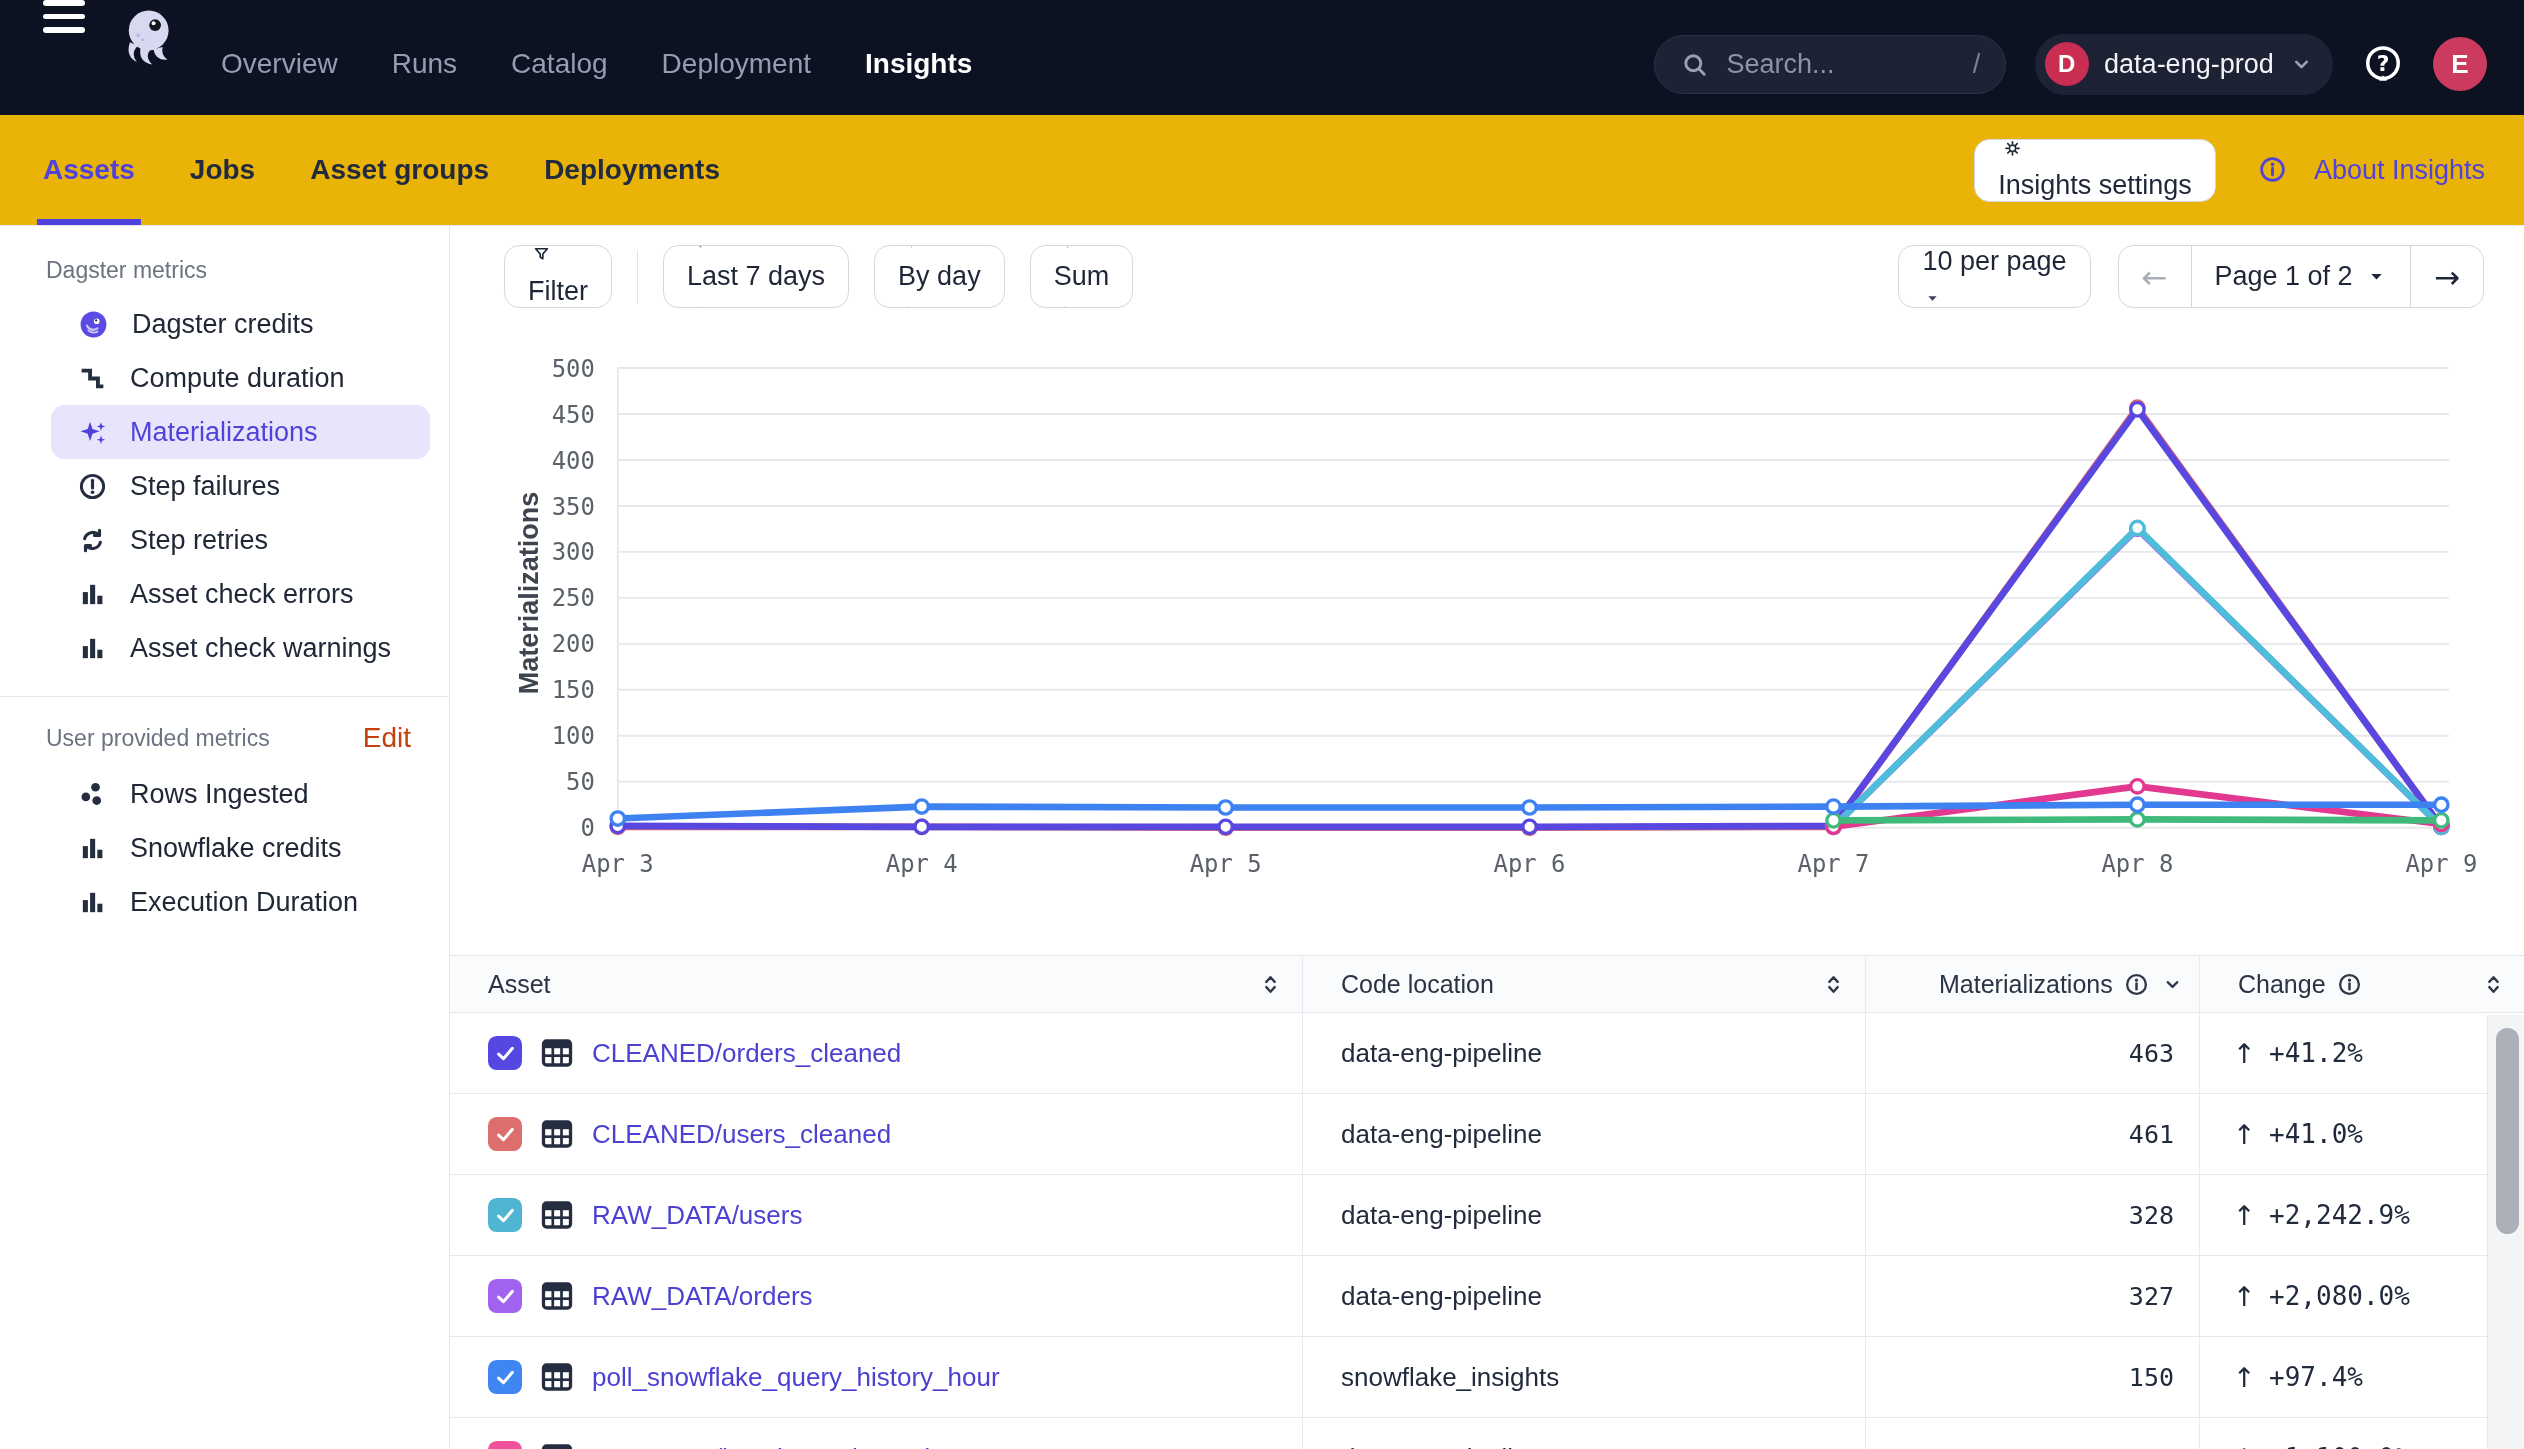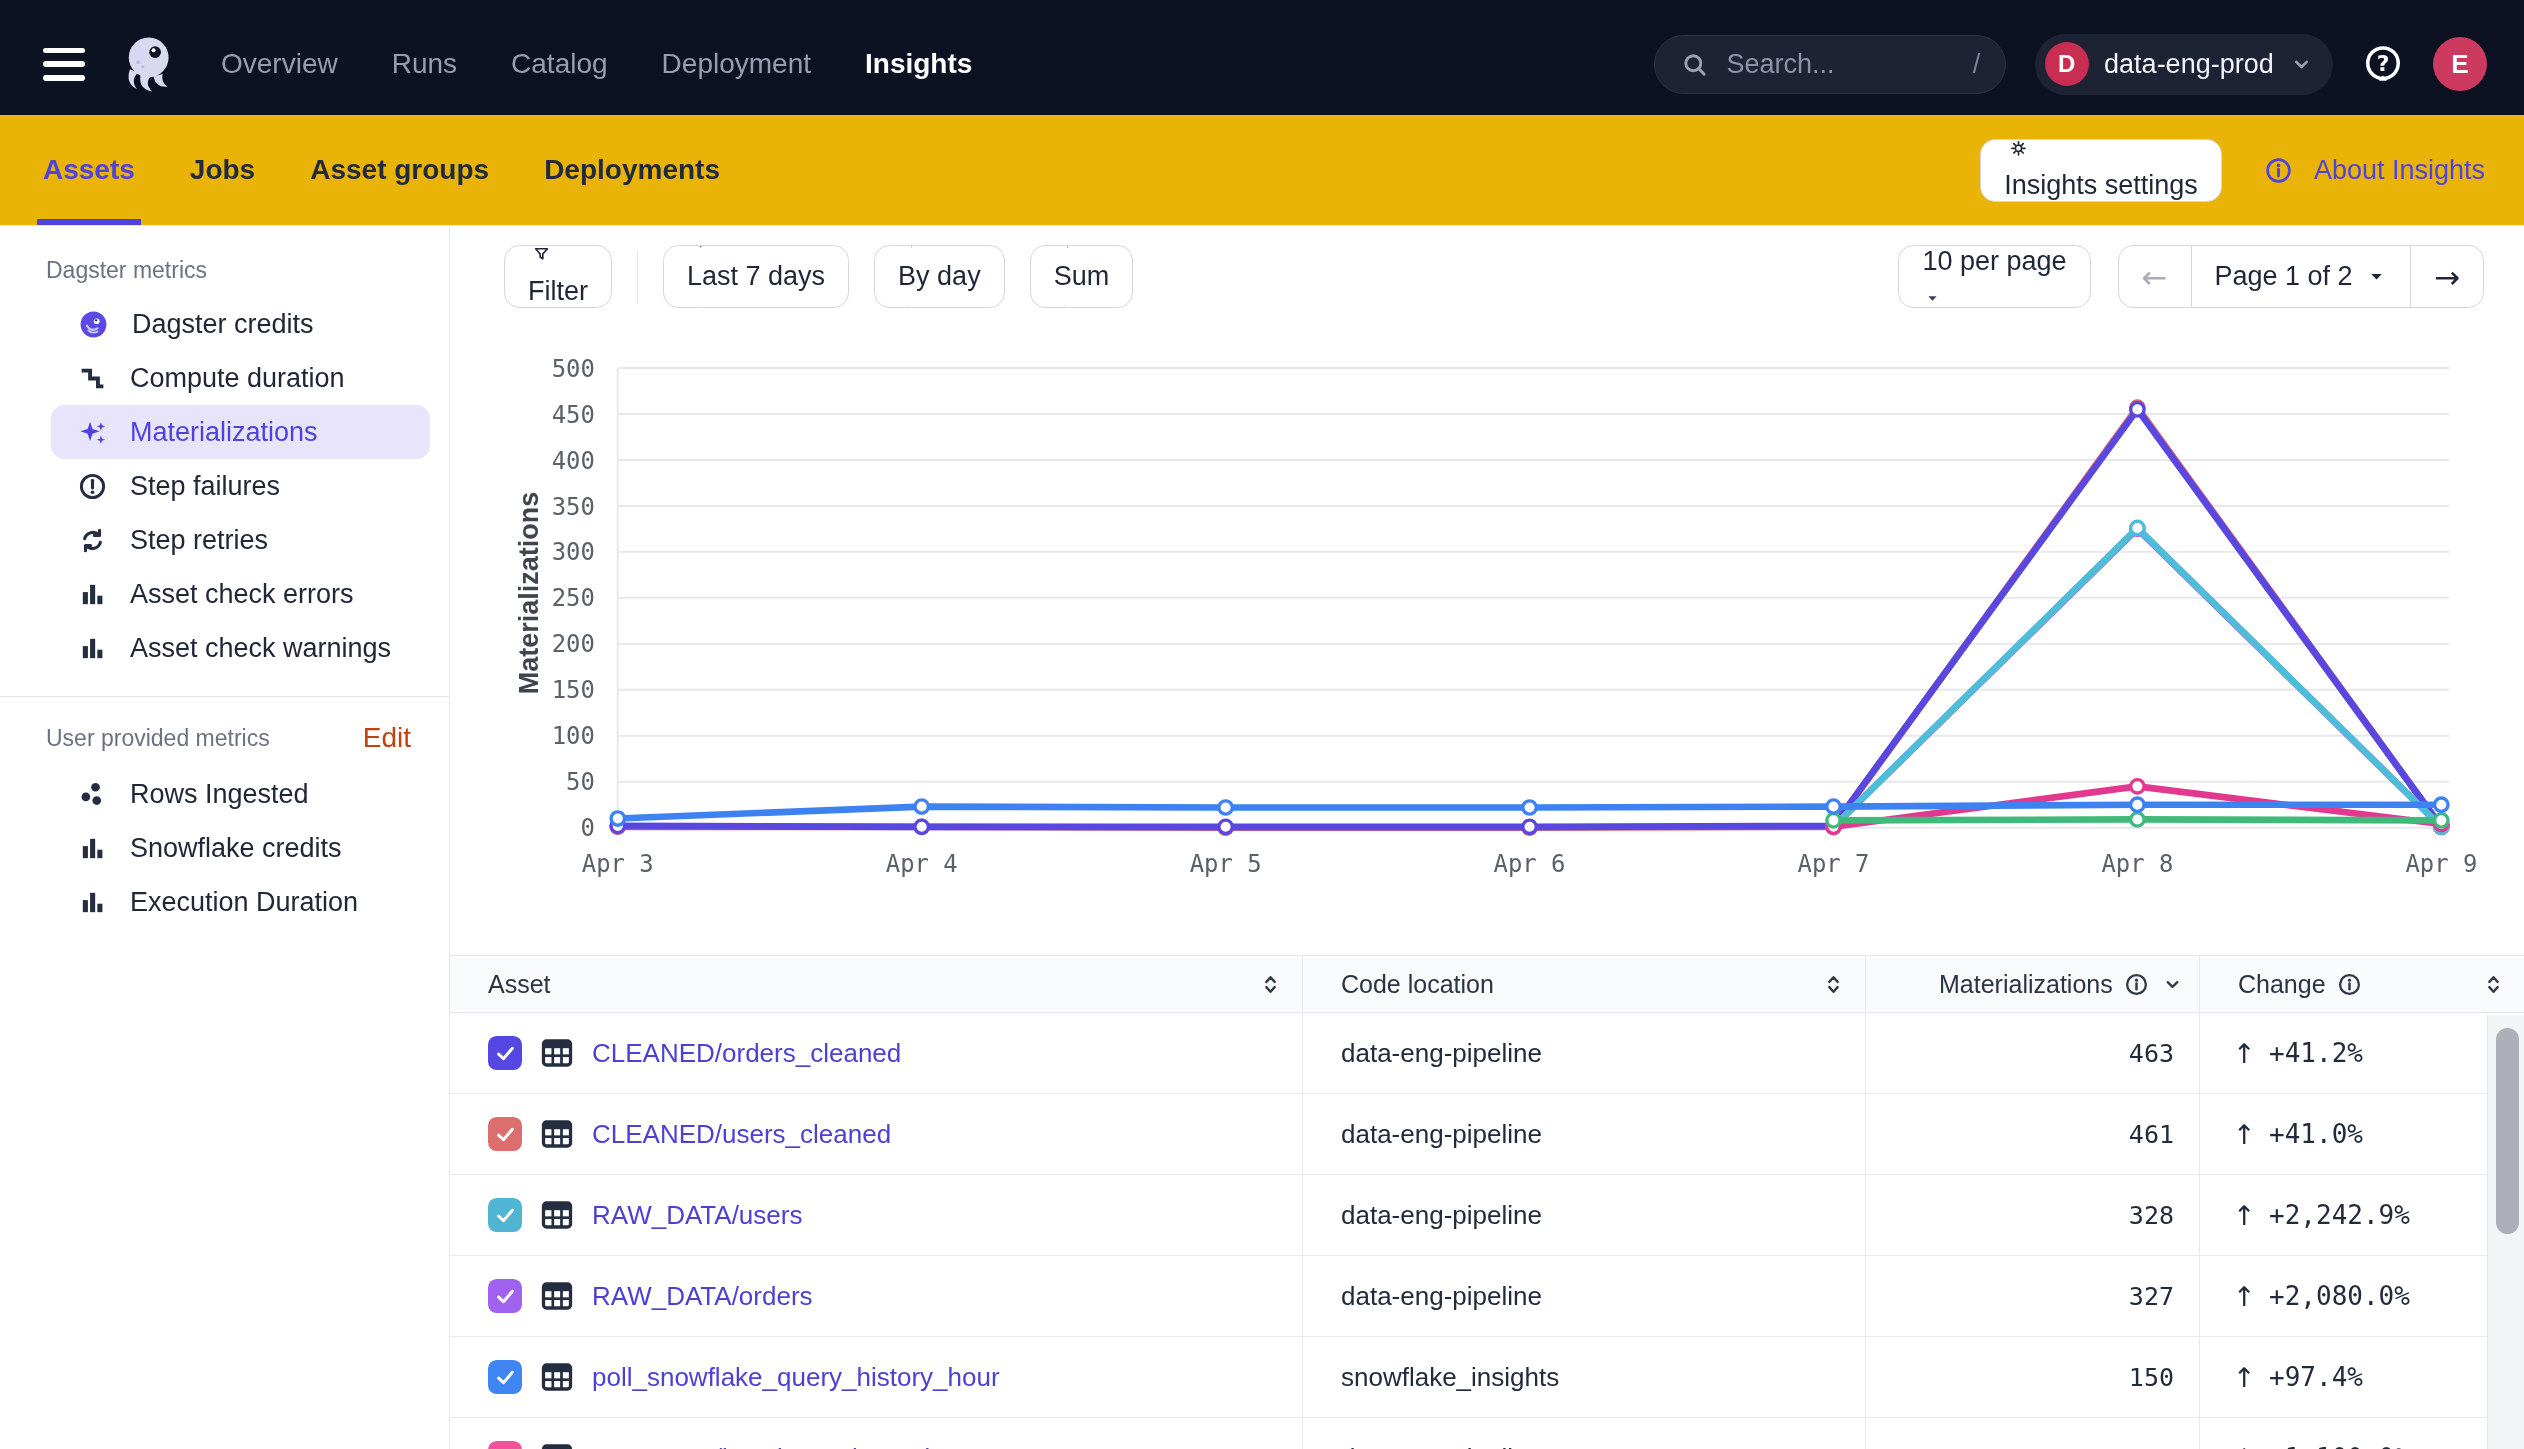--- a/index.html
+++ b/index.html
@@ -2,21 +2,21 @@
 <html><head>
 <meta charset="utf-8">
 <style>
   html,body{margin:0;padding:0;background:#fff;}
   *{box-sizing:border-box;}
   #app{position:relative;width:2525px;height:1450px;overflow:hidden;background:#fff;
        font-family:"Liberation Sans","DejaVu Sans",sans-serif;color:#212B3C;}
   .ic{display:inline-block;vertical-align:middle;}
   
   .topnav{position:absolute;left:0;top:0;width:2525px;height:140px;background:#0D1222;
-          display:flex;align-items:center;padding:0 38px 12px 43px;}
+          display:flex;padding:0 38px 12px 43px;}
   .burger{width:42px;height:33px;display:flex;flex-direction:column;justify-content:space-between;cursor:pointer;margin-right:25px;}
   .burger span{display:block;height:5.7px;background:#fff;border-radius:2.9px;}
   .logo{width:75px;height:75px;margin-right:36px;}
   .navitems{display:flex;gap:54px;align-items:center;}
   .navitem{font-size:28px;font-weight:500;color:#969DB1;cursor:pointer;}
   .navitem.active{color:#FFFFFF;font-weight:700;}
   .nav-right{margin-left:auto;display:flex;align-items:center;gap:29px;}
   .searchpill{width:352px;height:59px;border-radius:33px;background:#1D2335;border:1px solid #2B3248;
               display:flex;align-items:center;padding:0 25px;gap:15.3px;color:#8democ;}
   .searchpill .ic{color:#9AA1B3;}
@@ -37,21 +37,21 @@
   .tabbar{position:absolute;left:0;top:115px;width:2525px;height:111px;background:#eab308;
           border-bottom:1px solid #E5E7ED;display:flex;align-items:center;padding:0 40px 0 43px;}
   .tabs{display:flex;gap:55px;height:100%;align-items:center;}
   .tab{position:relative;height:100%;display:flex;align-items:center;font-size:28px;font-weight:600;
        color:#222B3E;cursor:pointer;}
   .tab.active{color:#4F43DC;}
   .tab.active::after{content:"";position:absolute;left:-5.7px;right:-5.7px;bottom:0;height:5.7px;background:#4F43DC;}
   .tab-actions{margin-left:auto;display:flex;align-items:center;gap:42px;}
   .btn{display:flex;align-items:flex-start;gap:13.4px;height:63px;border:1.4px solid #D3D7DF;border-radius:15.3px;
        background:#fff;padding:0 23px;font-size:27px;font-weight:500;color:#1E2638;cursor:pointer;white-space:nowrap;flex-direction:column;}
-  .aboutlink{display:flex;align-items:center;gap:21px;color:#4F43DC;font-size:27px;font-weight:500;cursor:pointer;}
+  .aboutlink{display:flex;align-items:flex-start;gap:27px;color:#4F43DC;font-size:27px;font-weight:500;cursor:pointer;}
   
   .sidebar{position:absolute;left:0;top:226px;width:450px;height:1224px;background:#fff;
            border-right:1px solid #E5E7EB;padding-top:5.7px;}
   .sec-label{display:flex;justify-content:space-between;align-items:center;
              margin:25px 38px 13.4px 46px;font-size:23px;color:#6B7280;}
   .sec-action{color:#c2410c;font-size:28px;font-weight:500;cursor:pointer;}
   .sideitems{padding:0 19px;margin-left:32px;}
   .sideitem{display:flex;align-items:center;gap:23px;height:54px;padding:0 27px;border-radius:13.4px;
             font-size:27px;color:#202837;cursor:pointer;}
   .sideitem .ic{color:#252E40;flex:0 0 auto;}

